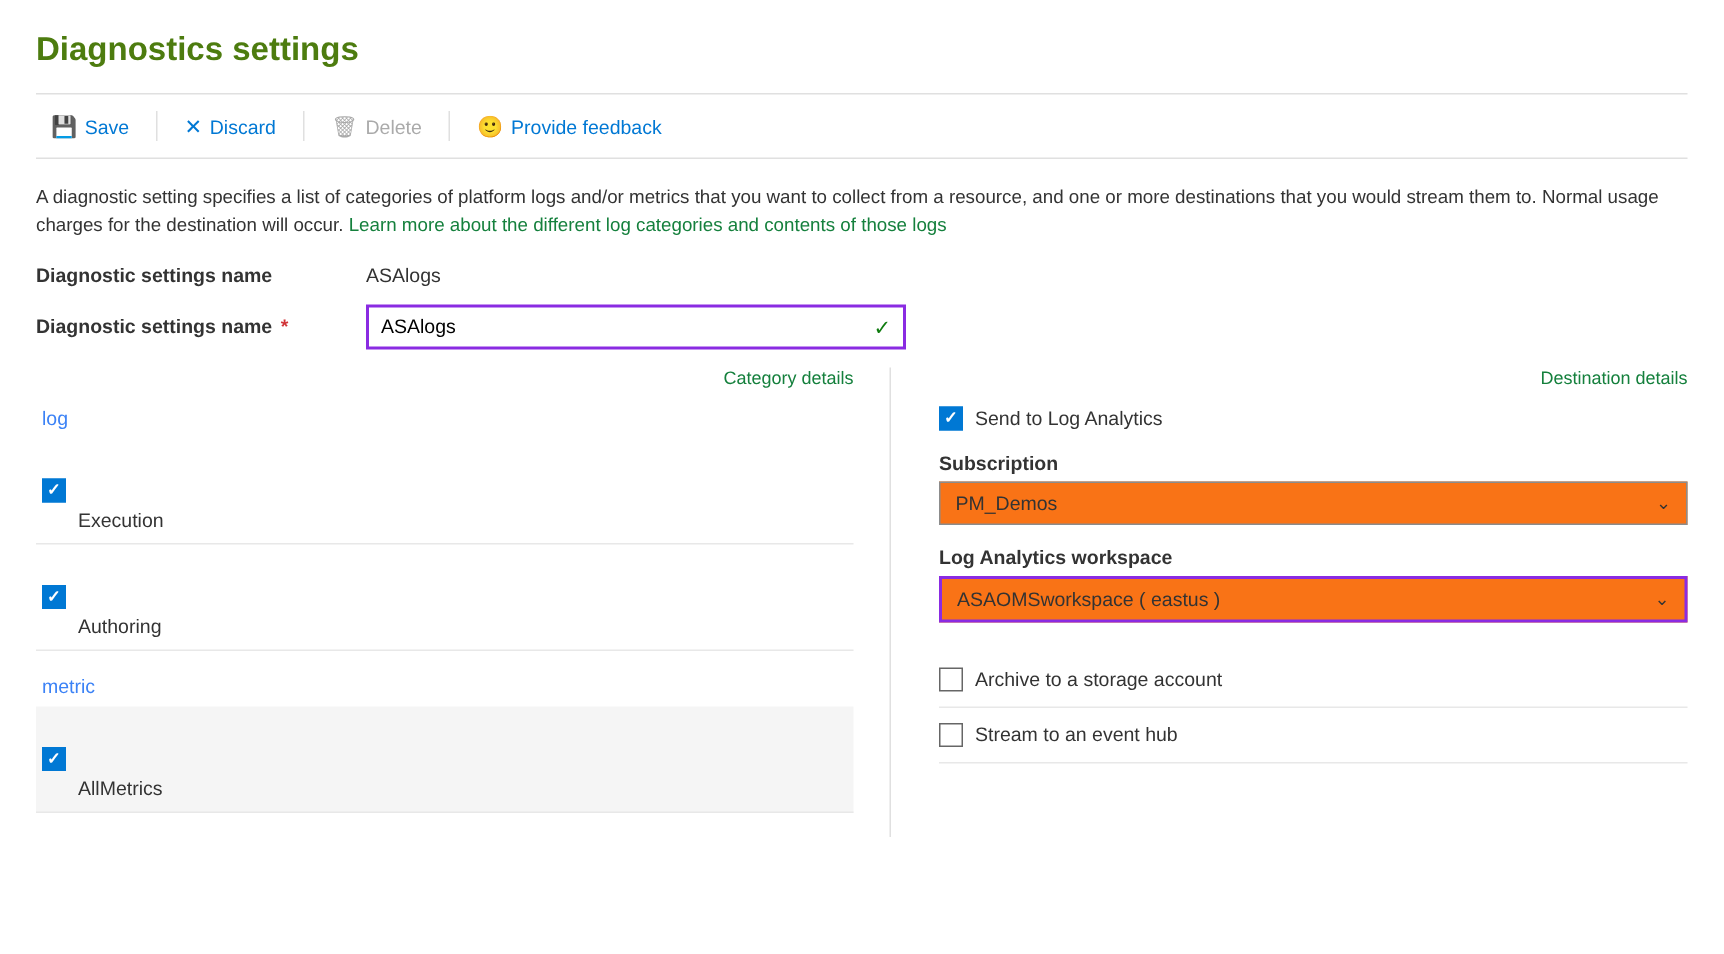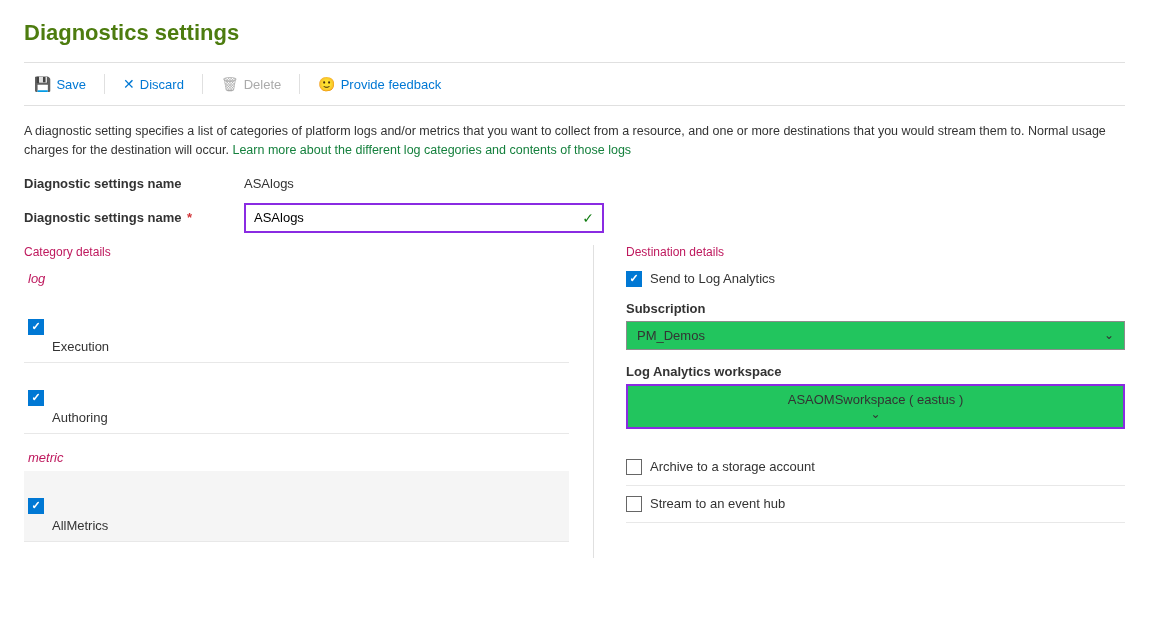--- a/index.html
+++ b/index.html
@@ -16,36 +16,36 @@
     .field-row { display: flex; align-items: center; margin-bottom: 12px; }
     .field-label { font-size: 13px; font-weight: 600; min-width: 220px; }
     .field-value { font-size: 13px; }
     .field-label-req { color: #d13438; margin-left: 2px; }
     .text-input { width: 360px; border: 1px solid #8c8c8c; padding: 5px 8px; font-size: 13px; display: flex; align-items: center; justify-content: space-between; }
     .text-input.active { border: 2px solid #8a2be2; }
     .text-input .check { color: #107c10; font-size: 14px; }
     .main-content { display: flex; gap: 0; margin-top: 8px; }
     .left-panel { flex: 0 0 570px; border-right: 1px solid #e0e0e0; padding-right: 24px; }
     .right-panel { flex: 1; padding-left: 32px; }
-    .section-title { font-size: 12px; color: #be185d; margin-bottom: 12px; }
+    .section-title { font-size: 12px; color: #15803d; margin-bottom: 12px; text-align: right; }
     .category-group { margin-bottom: 16px; }
-    .group-label { font-size: 13px; font-style: italic; color: #be185d; margin-bottom: 6px; margin-left: 4px; }
+    .group-label { font-size: 13px; color: #3b82f6; margin-bottom: 6px; margin-left: 4px; }
     .category-item { display: flex; align-items: center; gap: 8px; padding: 8px 4px; border-bottom: 1px solid #e8e8e8; }
     .category-item.highlighted { background: #f5f5f5; }
     .checkbox-blue { width: 16px; height: 16px; background: #0078d4; border: 1px solid #0078d4; display: flex; align-items: center; justify-content: center; flex-shrink: 0; cursor: pointer; }
     .checkbox-blue .check-mark { color: white; font-size: 11px; font-weight: bold; }
     .checkbox-empty { width: 16px; height: 16px; background: white; border: 1px solid #666; display: flex; align-items: center; justify-content: center; flex-shrink: 0; cursor: pointer; }
     .category-label { font-size: 13px; margin-top: 39px; }
     .dest-section { margin-bottom: 20px; }
     .dest-header { display: flex; align-items: center; gap: 8px; margin-bottom: 14px; }
     .dest-label { font-size: 13px; font-weight: 400; }
     .form-group { margin-bottom: 14px; }
     .form-group-label { font-size: 13px; font-weight: 600; margin-bottom: 5px; }
-    .select-box { width: 100%; max-width: 500px; border: 1px solid #8c8c8c; padding: 6px 10px; font-size: 13px; display: flex; align-items: center; justify-content: space-between; cursor: pointer; background: #22c55e; }
-    .select-box.purple-border { border: 2px solid #8a2be2; flex-direction: column; }
+    .select-box { width: 100%; max-width: 500px; border: 1px solid #8c8c8c; padding: 6px 10px; font-size: 13px; display: flex; align-items: center; justify-content: space-between; cursor: pointer; background: #f97316; }
+    .select-box.purple-border { border: 2px solid #8a2be2; }
     .select-chevron { color: #333; font-size: 12px; }
     .archive-item { display: flex; align-items: center; gap: 8px; padding: 10px 0; border-bottom: 1px solid #e8e8e8; }
     .archive-label { font-size: 13px; }
   </style>
 </head>
 <body>
 
 <div class="page">
   <h1>Diagnostics settings</h1>
 

